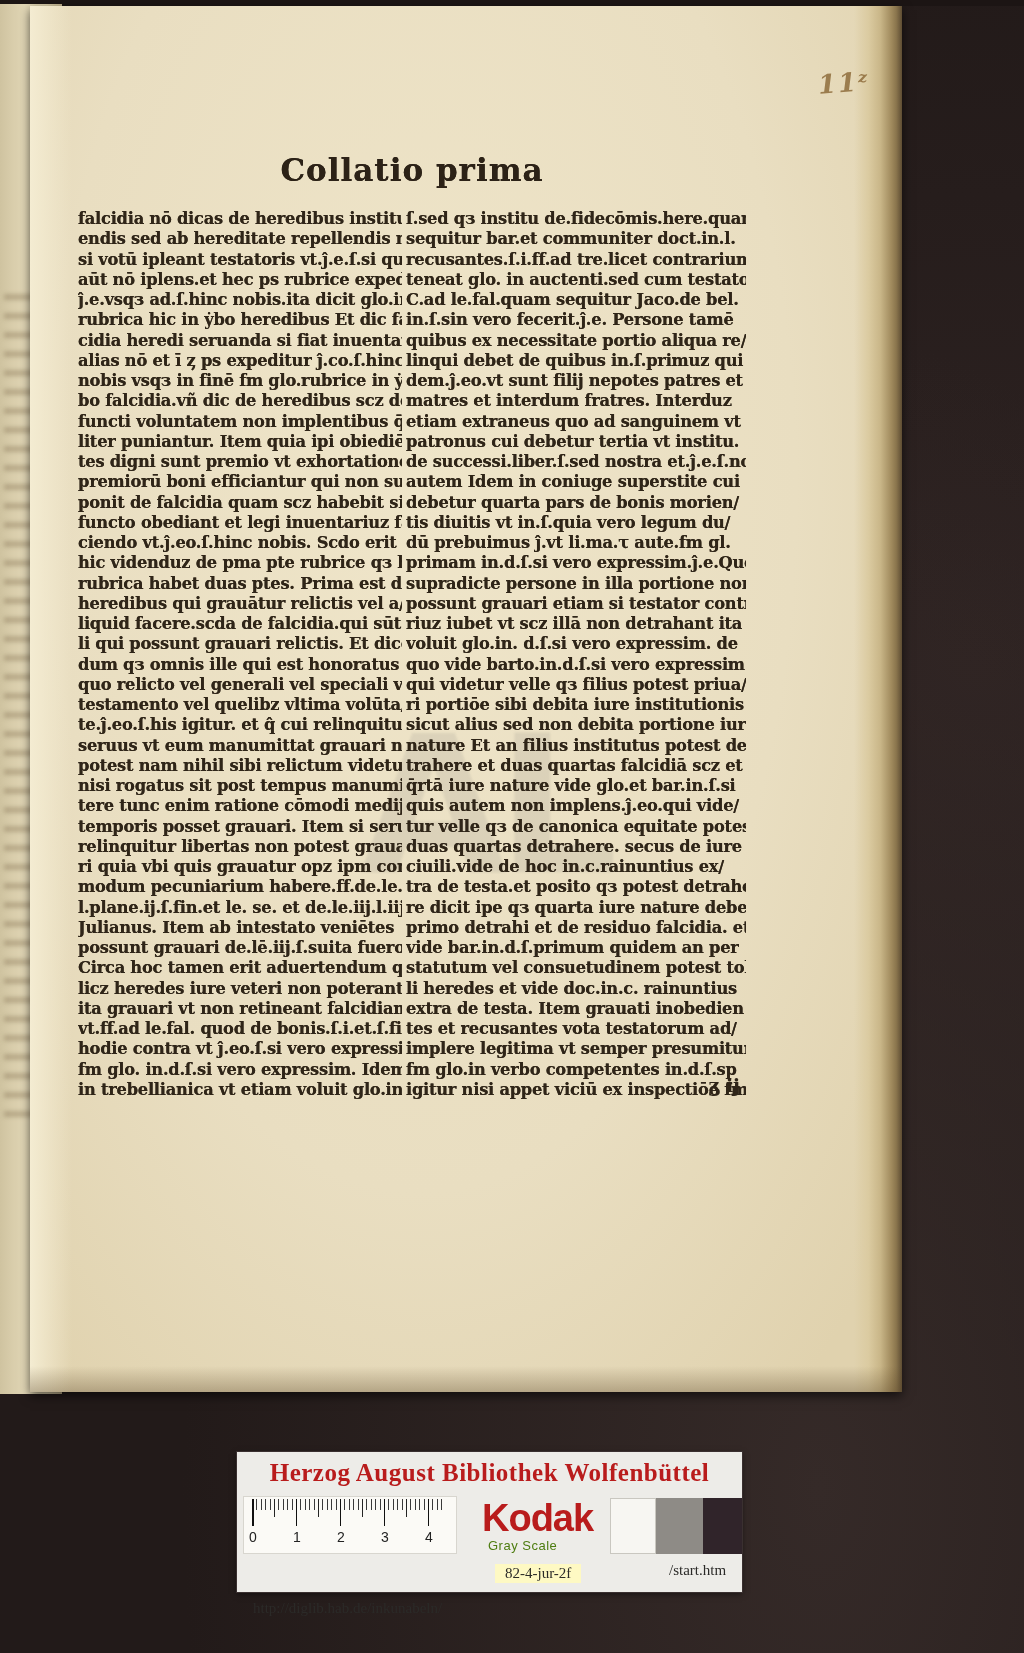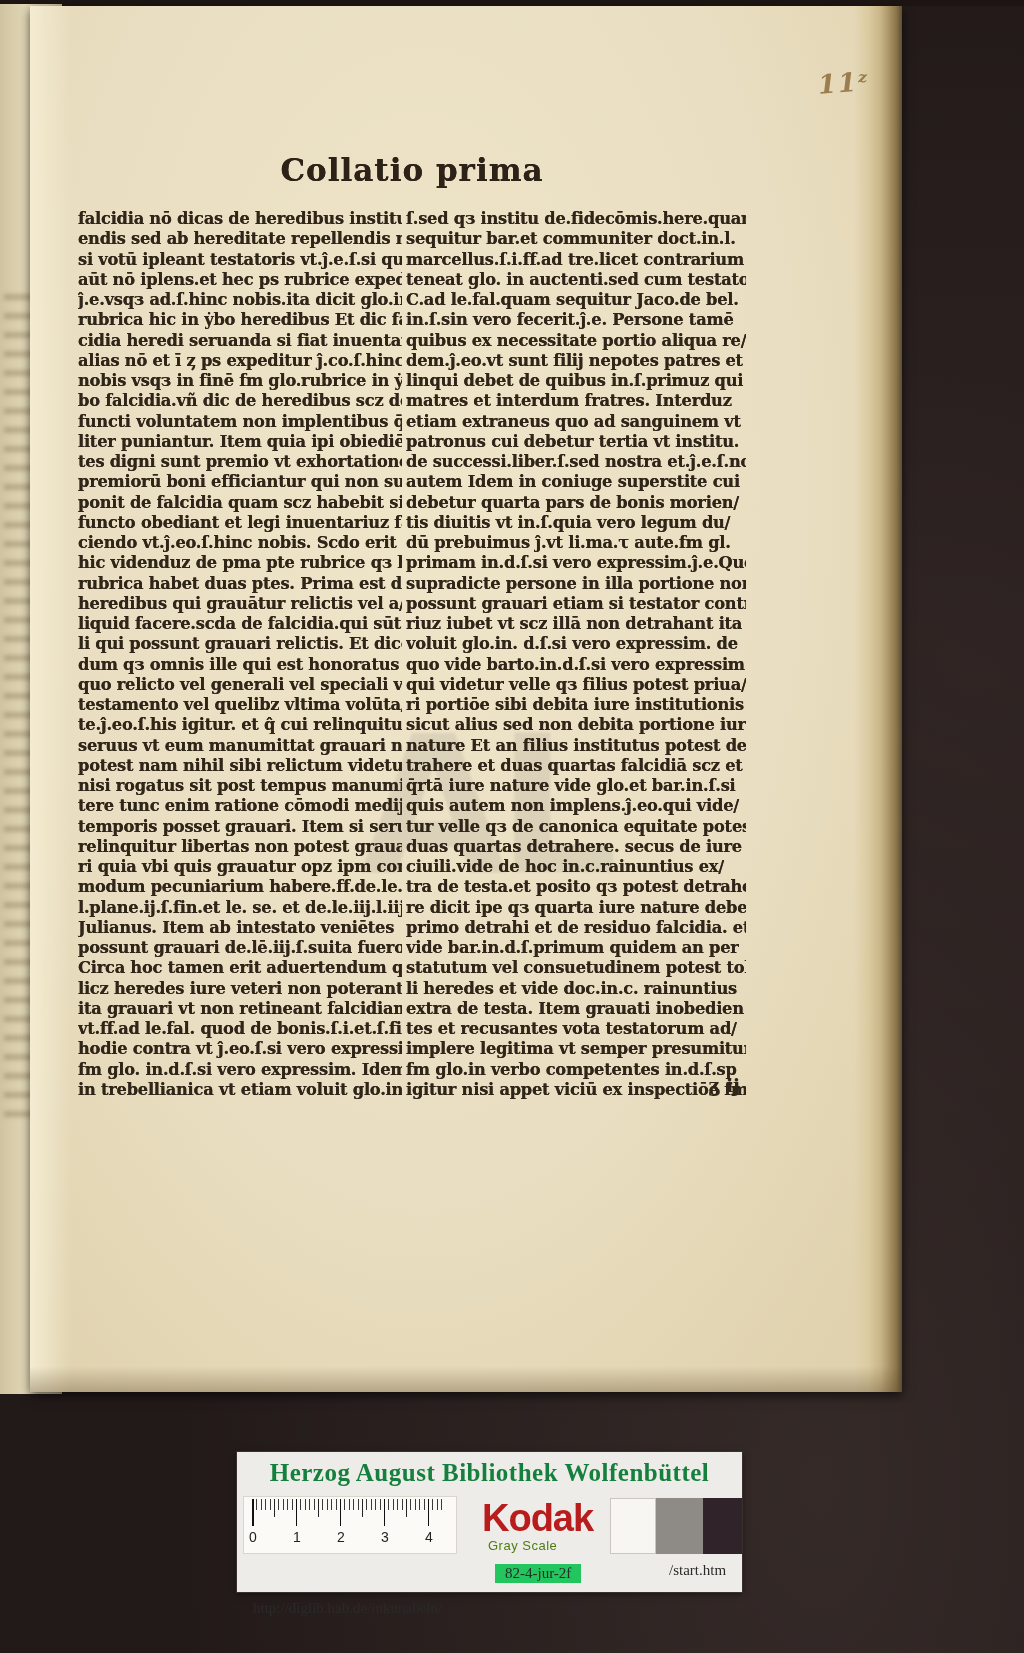--- a/index.html
+++ b/index.html
@@ -92,21 +92,21 @@
   }
   
   .caption-card{
     position:absolute;left:237px;top:1452px;width:505px;height:140px;
     background:#edecE8;background:#edece8;
     box-shadow:0 0 0 1px #3a3030, 0 2px 6px rgba(0,0,0,.5);
   }
   .card-title{
     position:absolute;left:0;top:7px;width:100%;text-align:center;
     font:700 25px "Liberation Serif", serif;
-    color:#15803d;letter-spacing:.5px;white-space:nowrap;
+    color:#b91c1c;letter-spacing:.5px;white-space:nowrap;
   }
   .ruler{
     position:absolute;left:6px;top:44px;width:214px;height:58px;
     background:#fbfaf6;box-shadow:inset 0 0 0 1px #d8d6cf;
   }
   .ruler-ticks{position:absolute;left:9px;top:3px;width:190px;height:28px;}
   .tick-layer{position:absolute;left:0;top:0;width:100%;}
   .t-mm{height:11px;background:repeating-linear-gradient(90deg,#3a3a3a 0,#3a3a3a 1px,rgba(0,0,0,0) 1px,rgba(0,0,0,0) 4.4px);}
   .t-half{height:18px;background:repeating-linear-gradient(90deg,#242424 0,#242424 1.2px,rgba(0,0,0,0) 1.2px,rgba(0,0,0,0) 22px);}
   .t-cm{height:27px;background:repeating-linear-gradient(90deg,#101010 0,#101010 1.5px,rgba(0,0,0,0) 1.5px,rgba(0,0,0,0) 44px);}
@@ -129,21 +129,21 @@
   .patch-white{left:373px;width:46px;background:#f7f6f2;box-shadow:inset 0 0 0 1px #c9c7c0;}
   .patch-gray{left:419px;width:47px;background:#8e8b86;}
   .patch-dark{left:466px;width:39px;background:#30242a;}
   .card-bottom-row{
     position:absolute;left:0;top:108px;width:100%;height:28px;
     font:15px "Liberation Serif", serif;color:#2b2a28;
   }
   .url-label{position:absolute;left:16px;top:4px;margin-top:36px;}
   .shelfmark-label{
     position:absolute;left:258px;top:4px;padding:1px 10px;
-    background:#22c55e;
+    background:#fef9c3;
   }
   .start-label{position:absolute;left:432px;top:2px;}
   
   .top-strip{position:absolute;left:0;top:0;width:100%;height:6px;background:#1c1514;}
 </style>
 </head>
 <body>
 
 <div class="stage">
   <div class="surround"></div>
@@ -207,27 +207,27 @@
         <div class="tl">ita grauari vt non retineant falcidiam</div>
         <div class="tl">vt.ff.ad le.fal. quod de bonis.ſ.i.et.ſ.fi.</div>
         <div class="tl">hodie contra vt ĵ.eo.ſ.si vero expressim</div>
         <div class="tl">fm glo. in.d.ſ.si vero expressim. Idem</div>
         <div class="tl">in trebellianica vt etiam voluit glo.in</div>
       </div>
 
     <div class="col col-right">
         <div class="tl">ſ.sed qз institu de.fidecōmis.here.quam</div>
         <div class="tl">sequitur bar.et communiter doct.in.l.</div>
-        <div class="tl">marcellus.ſ.i.ff.ad tre.licet contrarium</div>
+        <div class="tl">recusantes.ſ.i.ff.ad tre.licet contrarium</div>
         <div class="tl">teneat glo. in auctenti.sed cum testator</div>
         <div class="tl">C.ad le.fal.quam sequitur Jaco.de bel.</div>
         <div class="tl">in.ſ.sin vero fecerit.ĵ.e. Persone tamē</div>
         <div class="tl">quibus ex necessitate portio aliqua re/</div>
+        <div class="tl">linqui debet de quibus in.ſ.primuz qui</div>
         <div class="tl">dem.ĵ.eo.vt sunt filij nepotes patres et</div>
-        <div class="tl">linqui debet de quibus in.ſ.primuz qui</div>
         <div class="tl">matres et interdum fratres. Interduz</div>
         <div class="tl">etiam extraneus quo ad sanguinem vt</div>
         <div class="tl">patronus cui debetur tertia vt institu.</div>
         <div class="tl">de successi.liber.ſ.sed nostra et.ĵ.e.ſ.non</div>
         <div class="tl">autem Idem in coniuge superstite cui</div>
         <div class="tl">debetur quarta pars de bonis morien/</div>
         <div class="tl">tis diuitis vt in.ſ.quia vero legum du/</div>
         <div class="tl">dū prebuimus ĵ.vt li.ma.τ aute.fm gl.</div>
         <div class="tl">primam in.d.ſ.si vero expressim.ĵ.e.Que</div>
         <div class="tl">supradicte persone in illa portione non</div>

